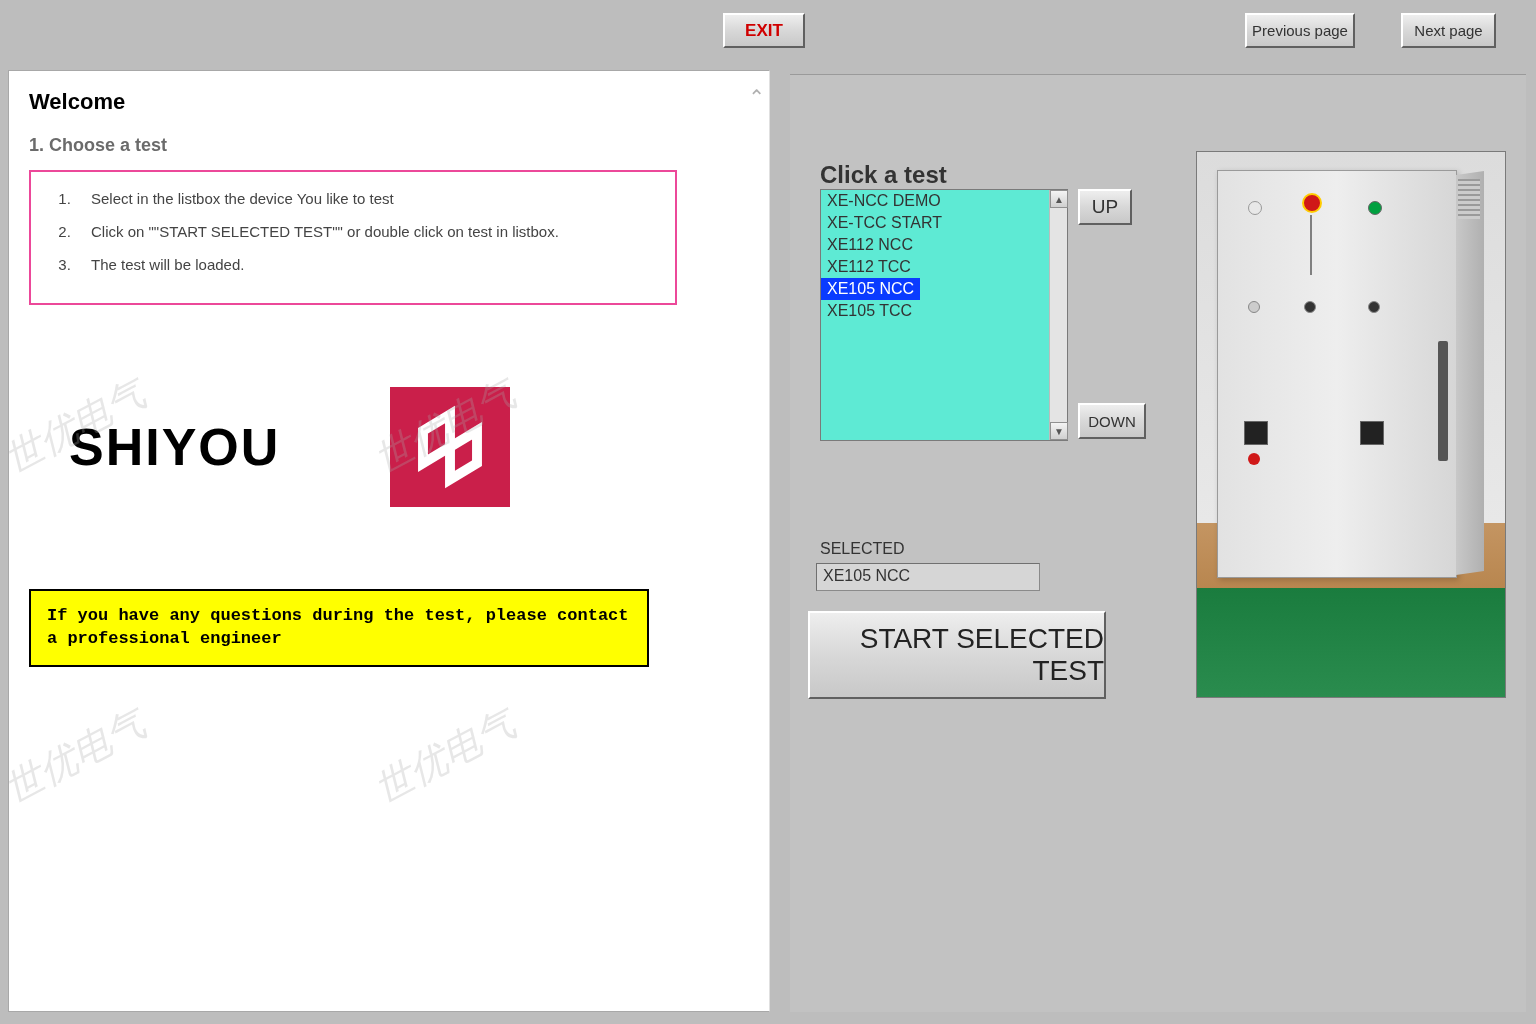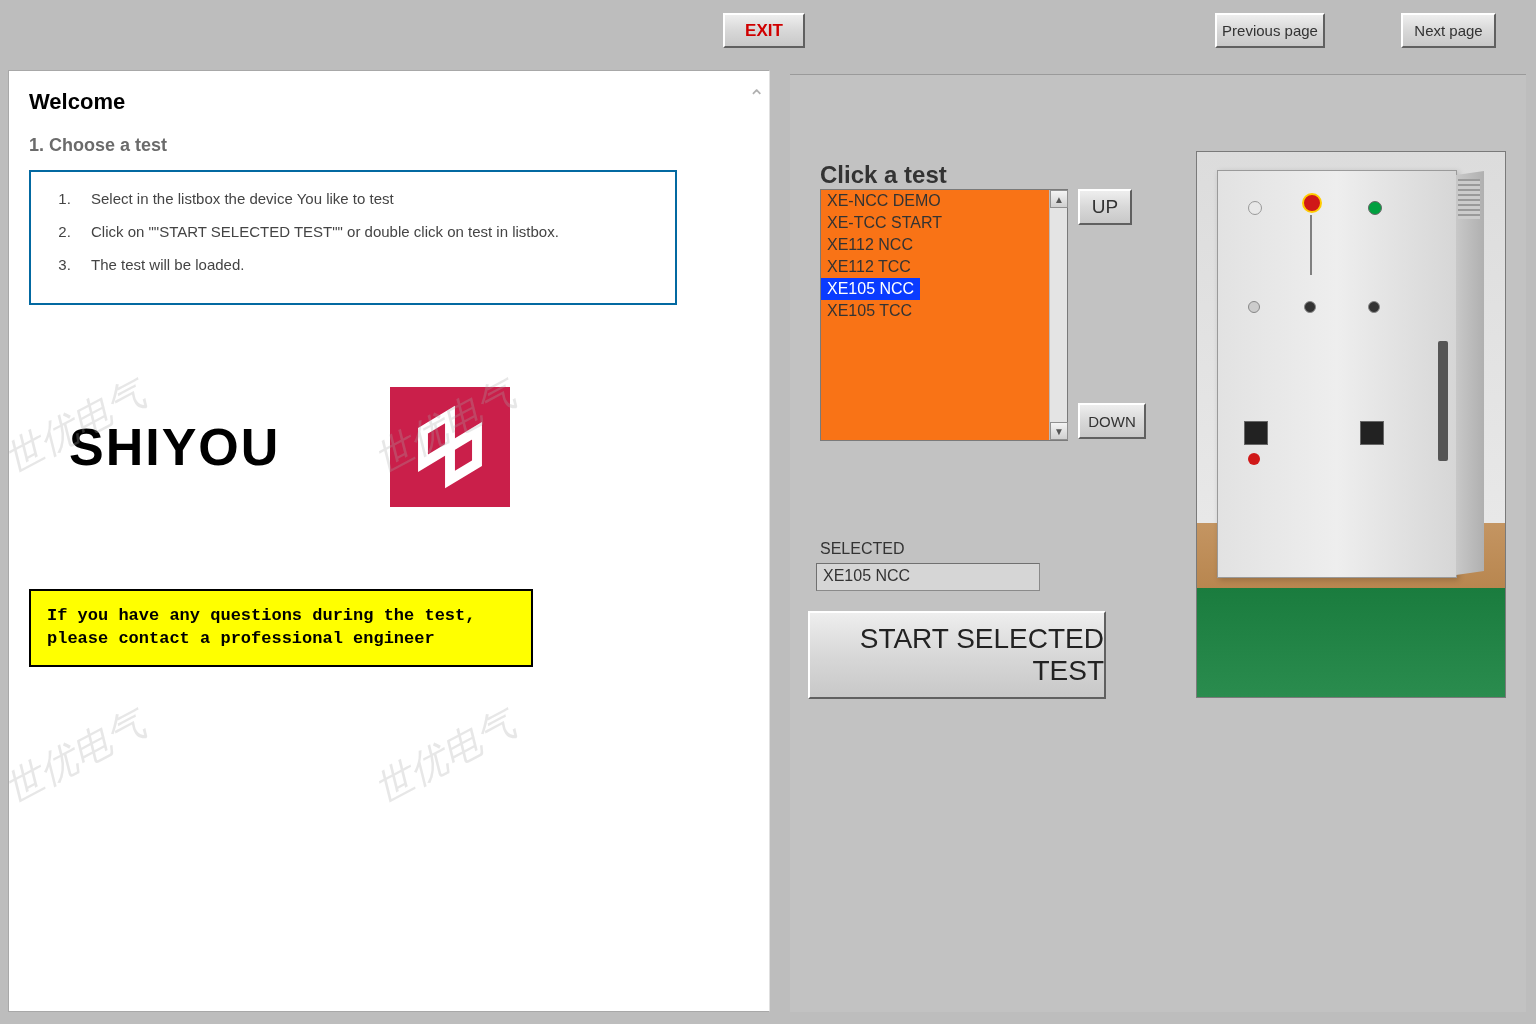--- a/index.html
+++ b/index.html
@@ -28,21 +28,21 @@
     .exit-btn {
       position: absolute;
       left: 723px; top: 13px;
       width: 82px; height: 35px;
       font-weight: bold;
       font-size: 17px;
       color: #d00000;
     }
     .prev-btn {
       position: absolute;
-      left: 1215px; top: 13px;
+      left: 1245px; top: 13px;
       width: 110px; height: 35px;
       font-size: 15px;
       text-align: center;
     }
     .next-btn {
       position: absolute;
       left: 1401px; top: 13px;
       width: 95px; height: 35px;
       font-size: 15px;
     }
@@ -63,21 +63,21 @@
       color: #000;
       margin-bottom: 20px;
     }
     .left-panel .step-heading {
       font-size: 18px;
       font-weight: bold;
       color: #6b6b6b;
       margin-bottom: 14px;
     }
     .instr-box {
-      border: 2px solid #0369a1;
+      border: 2px solid #ec4899;
       padding: 18px 26px 18px 20px;
       margin-bottom: 24px;
       width: 648px;
     }
     .instr-box ol {
       list-style: decimal;
       padding-left: 24px;
     }
     .instr-box li {
       font-size: 15px;
@@ -102,21 +102,21 @@
       font-family: Arial, sans-serif;
     }
     .logo-mark {
       width: 120px; height: 120px;
       background: #ca1f4a;
       display: flex;
       align-items: center;
       justify-content: center;
     }
     .warning-box {
-      width: 504px;
+      width: 620px;
       background: #ffff00;
       border: 2px solid #000;
       padding: 14px 16px;
       font-family: "Courier New", monospace;
       font-weight: bold;
       font-size: 17px;
       color: #000;
       line-height: 1.35;
     }
     .right-panel {
@@ -130,21 +130,21 @@
       position: absolute;
       left: 30px; top: 86px;
       font-size: 24px;
       font-weight: bold;
       color: #333;
     }
     .listbox {
       position: absolute;
       left: 30px; top: 114px;
       width: 248px; height: 252px;
-      background: #f97316;
+      background: #5eead4;
       border: 1px solid #7a7a7a;
       display: flex;
       flex-direction: column;
     }
     .listbox-inner {
       flex: 1;
       overflow: hidden;
     }
     .listbox-item {
       padding: 2px 6px;

